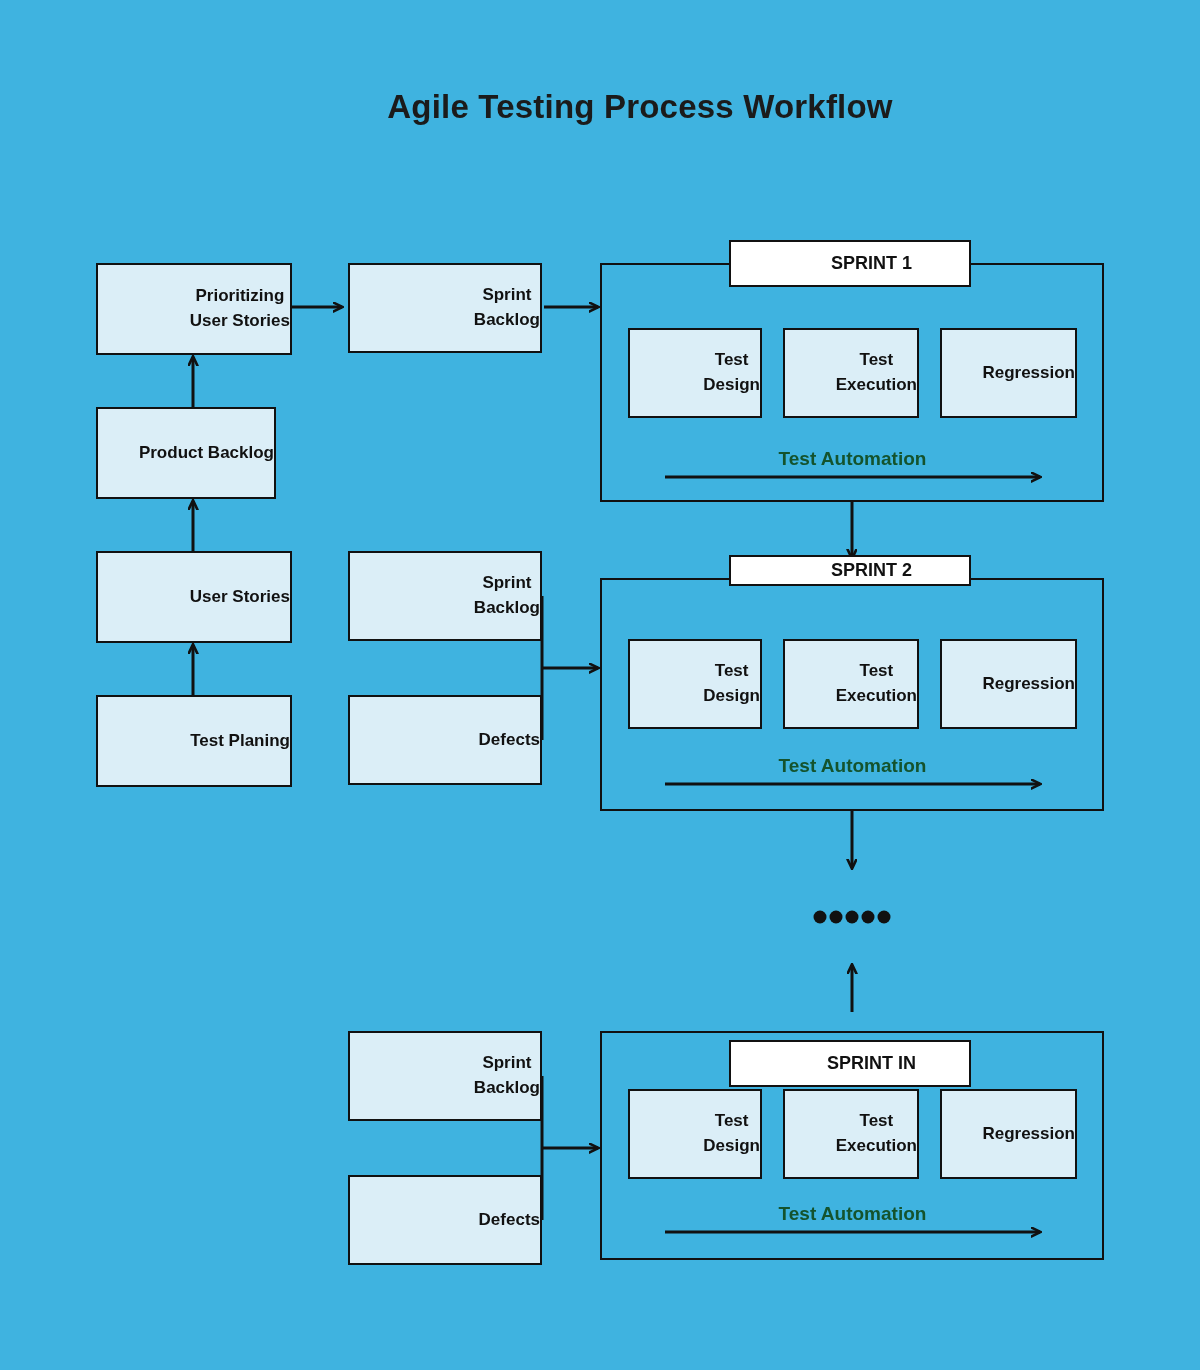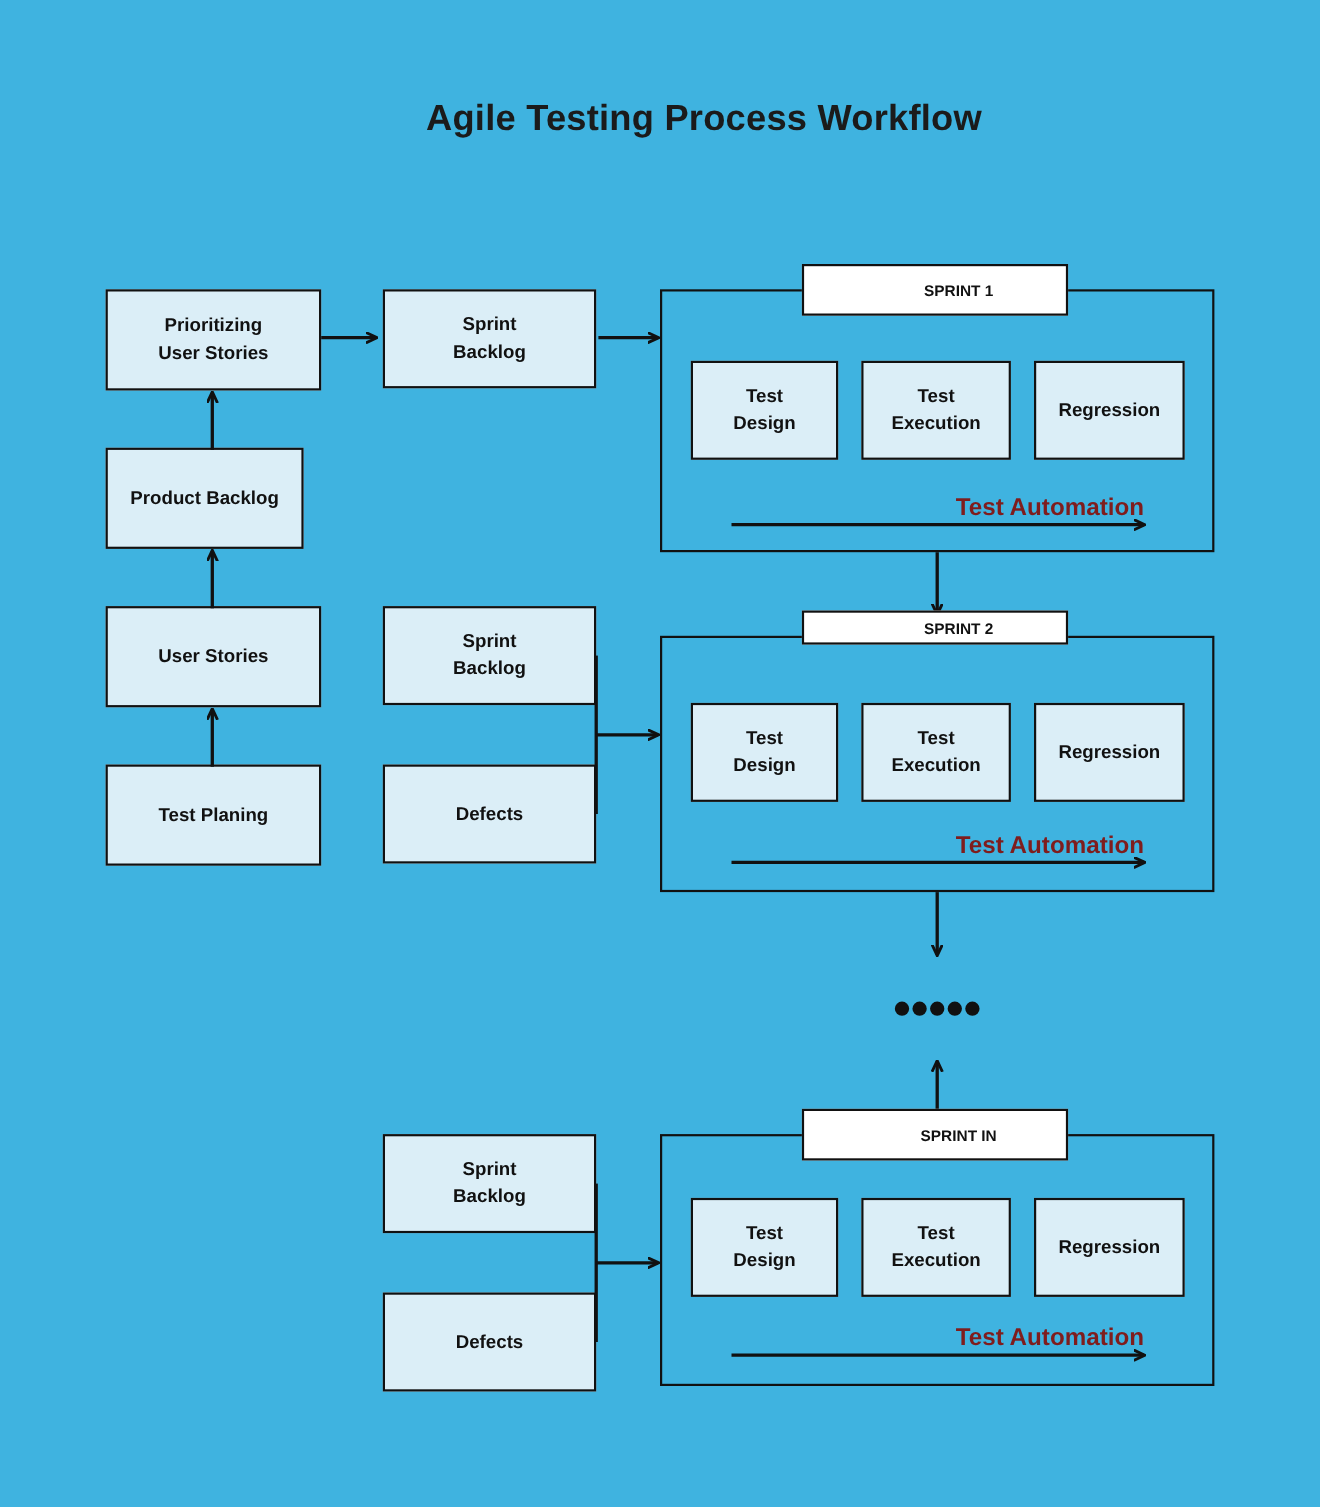--- a/index.html
+++ b/index.html
@@ -34,21 +34,21 @@
   }
 
   
   .node {
     position: absolute;
     box-sizing: border-box;
     background: #DBEEF7;
     border: 2px solid #111;
     display: flex;
     align-items: center;
-    justify-content: center;
+    justify-content: flex-end;
     text-align: center;
     font-size: 17px;
     font-weight: bold;
     color: #111;
     line-height: 1.45;
   }
   .node .lbl { display: block; }
 
   
   .sprint-box {
@@ -58,34 +58,34 @@
     background: transparent;
   }
   .sprint-tab {
     position: absolute;
     box-sizing: border-box;
     background: #ffffff;
     border: 2px solid #111;
     display: flex;
     align-items: center;
     justify-content: center;
-    font-size: 14px;
+    font-size: 18px;
     font-weight: bold;
     color: #111;
     z-index: 5;
     padding-left: 43px;
   }
 
   
   .auto-label {
     position: absolute;
-    font-size: 22px;
-    font-weight: bold;
-    color: #7f1d1d;
-    text-align: right;
+    font-size: 19px;
+    font-weight: bold;
+    color: #14532d;
+    text-align: center;
     white-space: nowrap;
   }
 
   
   #wires {
     position: absolute;
     left: 0;
     top: 0;
     width: 1200px;
     height: 1370px;
@@ -250,21 +250,21 @@
   <div class="node" style="left:940px; top:639px; width:137px; height:90px;">
     <span>
       <span class="lbl">Regression</span>
     </span>
   </div>
   <div class="auto-label" style="left:665px; top:755px; width:375px;">
     <span>Test Automation</span>
   </div>
 
   <div class="sprint-box" style="left:600px; top:1031px; width:504px; height:229px;"></div>
-  <div class="sprint-tab" style="left:729px; top:1008px; width:242px; height:47px;">
+  <div class="sprint-tab" style="left:729px; top:1040px; width:242px; height:47px;">
     <span>SPRINT IN</span>
   </div>
   <div class="node" style="left:628px; top:1089px; width:134px; height:90px;">
     <span>
       <span class="lbl">Test</span>
       <span class="lbl">Design</span>
     </span>
   </div>
   <div class="node" style="left:783px; top:1089px; width:136px; height:90px;">
     <span>

